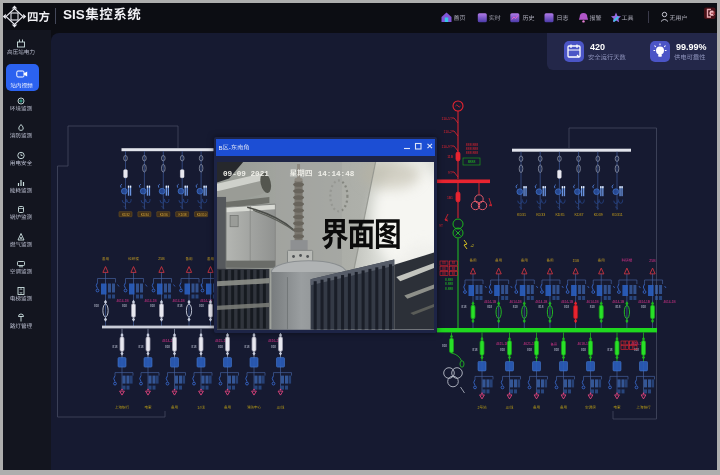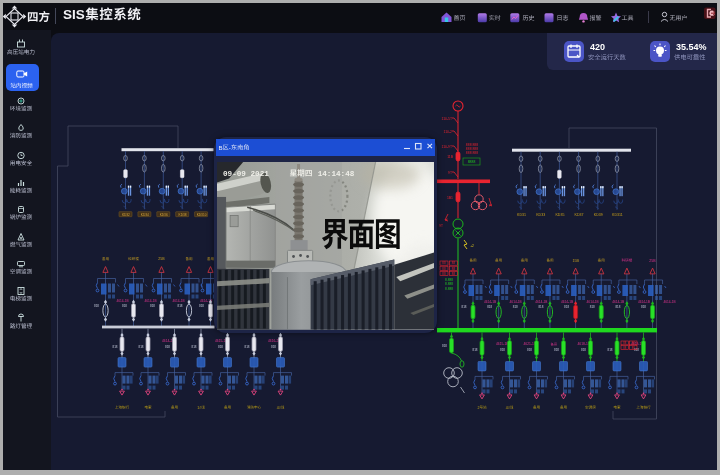--- a/index.html
+++ b/index.html
@@ -4,21 +4,21 @@
 html,body{width:720px;height:475px;overflow:hidden;background:#aeaeae;font-family:"Liberation Sans",sans-serif}
 #frame{position:absolute;left:3px;top:3px;width:714px;height:467px;background:#0c0d13}
 #topbar{position:absolute;left:0;top:0;width:714px;height:27px;background:#0c0d13}
 #sidebar{position:absolute;left:0;top:27px;width:48px;height:440px;background:#13151f}
 #panel{position:absolute;left:48px;top:30px;width:666px;height:437px;background:#161a31;border-radius:8px 0 0 0}
 #statpanel{position:absolute;left:544px;top:30px;width:170px;height:37px;background:#232749;border-radius:0 0 0 6px}
 .tile{position:absolute;width:20px;height:21px;background:#4b55c6;border-radius:5px}
 .num{position:absolute;color:#fff;font-weight:bold;font-size:9px}
 #sep{position:absolute;left:52px;top:5px;width:1px;height:16px;background:#44485a}
 #actbtn{position:absolute;left:2.5px;top:34px;width:33px;height:26.5px;background:#2b62f0;border-radius:5px;text-align:center}
-#popup{position:absolute;left:210.8px;top:134px;width:223.5px;height:196px;background:#1d2446;border-radius:12px;box-shadow:0 0 6px rgba(0,0,0,.5)}
+#popup{position:absolute;left:210.8px;top:134px;width:223.5px;height:196px;background:#1d2446;border-radius:2px;box-shadow:0 0 6px rgba(0,0,0,.5)}
 #ptitle{position:absolute;left:2px;top:1.5px;width:219.5px;height:17px;background:#1c4ed4;color:#e8ecf8;font-size:6.5px;line-height:17px;padding-left:5px}
 #photo{position:absolute;left:3px;top:25px;width:217.5px;height:167.5px;overflow:hidden}
 </style></head><body>
 <svg width="0" height="0" style="position:absolute">
     <defs>
       <path id="G0" d="M685 688C637 637 572 593 498 555C430 589 372 630 329 677L340 688ZM369 843C319 756 221 656 76 588C93 576 116 551 128 533C184 562 233 595 276 630C317 588 365 551 420 519C298 468 160 433 30 415C43 398 58 365 64 344C209 368 363 411 499 477C624 417 772 378 926 358C936 379 956 410 973 427C831 443 694 473 578 519C673 575 754 644 808 727L759 758L746 754H399C418 778 435 802 450 827ZM248 129H460V18H248ZM248 190V291H460V190ZM746 129V18H537V129ZM746 190H537V291H746ZM170 357V-80H248V-48H746V-78H827V357Z"></path>
       <path id="G1" d="M153 770V407C153 266 143 89 32 -36C49 -45 79 -70 90 -85C167 0 201 115 216 227H467V-71H543V227H813V22C813 4 806 -2 786 -3C767 -4 699 -5 629 -2C639 -22 651 -55 655 -74C749 -75 807 -74 841 -62C875 -50 887 -27 887 22V770ZM227 698H467V537H227ZM813 698V537H543V698ZM227 466H467V298H223C226 336 227 373 227 407ZM813 466V298H543V466Z"></path>
       <path id="G2" d="M503 727C562 686 632 626 663 585L715 633C682 675 611 733 551 771ZM463 466C528 425 604 362 640 319L690 368C653 411 575 471 510 510ZM372 826C297 793 165 763 53 745C61 729 71 704 74 687C118 693 165 700 212 709V558H43V488H202C162 373 93 243 28 172C41 154 59 124 67 103C118 165 171 264 212 365V-78H286V387C321 337 363 271 379 238L425 296C404 325 316 436 286 469V488H434V558H286V725C335 737 380 751 418 766ZM422 190 433 118 762 172V-78H836V185L965 206L954 275L836 256V841H762V244Z"></path>
       <path id="G3" d="M775 714V426H612V714ZM429 426V354H540C536 219 513 66 411 -41C429 -51 456 -71 469 -84C582 33 607 200 611 354H775V-80H847V354H960V426H847V714H940V785H457V714H541V426ZM51 785V716H176C148 564 102 422 32 328C44 308 61 266 66 247C85 272 103 300 119 329V-34H183V46H386V479H184C210 553 231 634 247 716H403V785ZM183 411H319V113H183Z"></path>
       <path id="G4" d="M417 786C444 743 475 684 491 650L551 681C536 714 503 770 475 812ZM835 822C816 778 780 714 752 675L804 650C834 687 869 743 902 794ZM618 840V645H380V582H571C511 520 426 461 352 429C368 416 389 392 400 375C472 412 556 476 618 544V382H689V547C752 481 838 416 909 380C919 397 941 423 958 436C885 466 797 523 736 582H934V645H689V840ZM760 231C740 173 709 128 665 92C621 108 575 125 530 140C548 166 567 198 586 231ZM426 110C484 91 542 71 597 50C532 18 448 -2 344 -15C355 -30 368 -58 374 -78C502 -58 602 -28 677 18C756 -14 826 -47 879 -76L931 -22C879 4 812 34 737 64C783 108 816 163 836 231H944V296H621C633 320 644 344 654 367L581 381C570 354 557 325 542 296H359V231H506C479 186 451 144 426 110ZM178 840V647H56V577H174C147 441 90 281 32 197C45 179 63 146 72 124C111 185 148 282 178 384V-79H247V444C273 396 302 338 315 307L361 361C345 390 272 503 247 537V577H345V647H247V840Z"></path>
@@ -1028,21 +1028,21 @@
         <path d="M7 3.5 L7 7 M13 3.5 L13 7 M4 9 L16 9" stroke="#fff" stroke-width="1.2"></path>
         <path d="M13 14 l2 2" stroke="#fff" stroke-width="1.2"></path>
       </svg></div>
 <div class="num" style="left:587px;top:38.5px">420</div>
 
 <div class="tile" style="left:647px;top:38px"><svg width="20" height="21" viewBox="0 0 20 21">
         <circle cx="10" cy="9.5" r="4" fill="#fff"></circle>
         <rect x="8.2" y="13" width="3.6" height="2.8" rx="0.8" fill="#fff"></rect>
         <path d="M10 2.5 L10 4.2 M15.5 4.5 L14.3 5.8 M4.5 4.5 L5.7 5.8 M16.5 9.5 L14.8 9.5 M3.5 9.5 L5.2 9.5" stroke="#fff" stroke-width="1.1"></path>
       </svg></div>
-<div class="num" style="left:673px;top:38.5px">35.54%</div>
+<div class="num" style="left:673px;top:38.5px">99.99%</div>
 
 <div id="popup">
  <div id="ptitle"></div>
  <svg id="pbtns2" style="position:absolute;right:4px;top:4px" width="30" height="11" viewBox="0 0 30 11">
         <path d="M1 7.5 L7 7.5" stroke="#dde4f8" stroke-width="1.1"></path>
         <rect x="12.5" y="2.5" width="5.5" height="5.5" fill="none" stroke="#dde4f8" stroke-width="1.1"></rect>
         <path d="M24.5 2.8 L29 7.2 M29 2.8 L24.5 7.2" stroke="#dde4f8" stroke-width="1.1"></path>
       </svg>
  <div id="photo"><svg width="217.5" height="167.5" viewBox="0 0 216 163" preserveAspectRatio="none">
           <defs>

